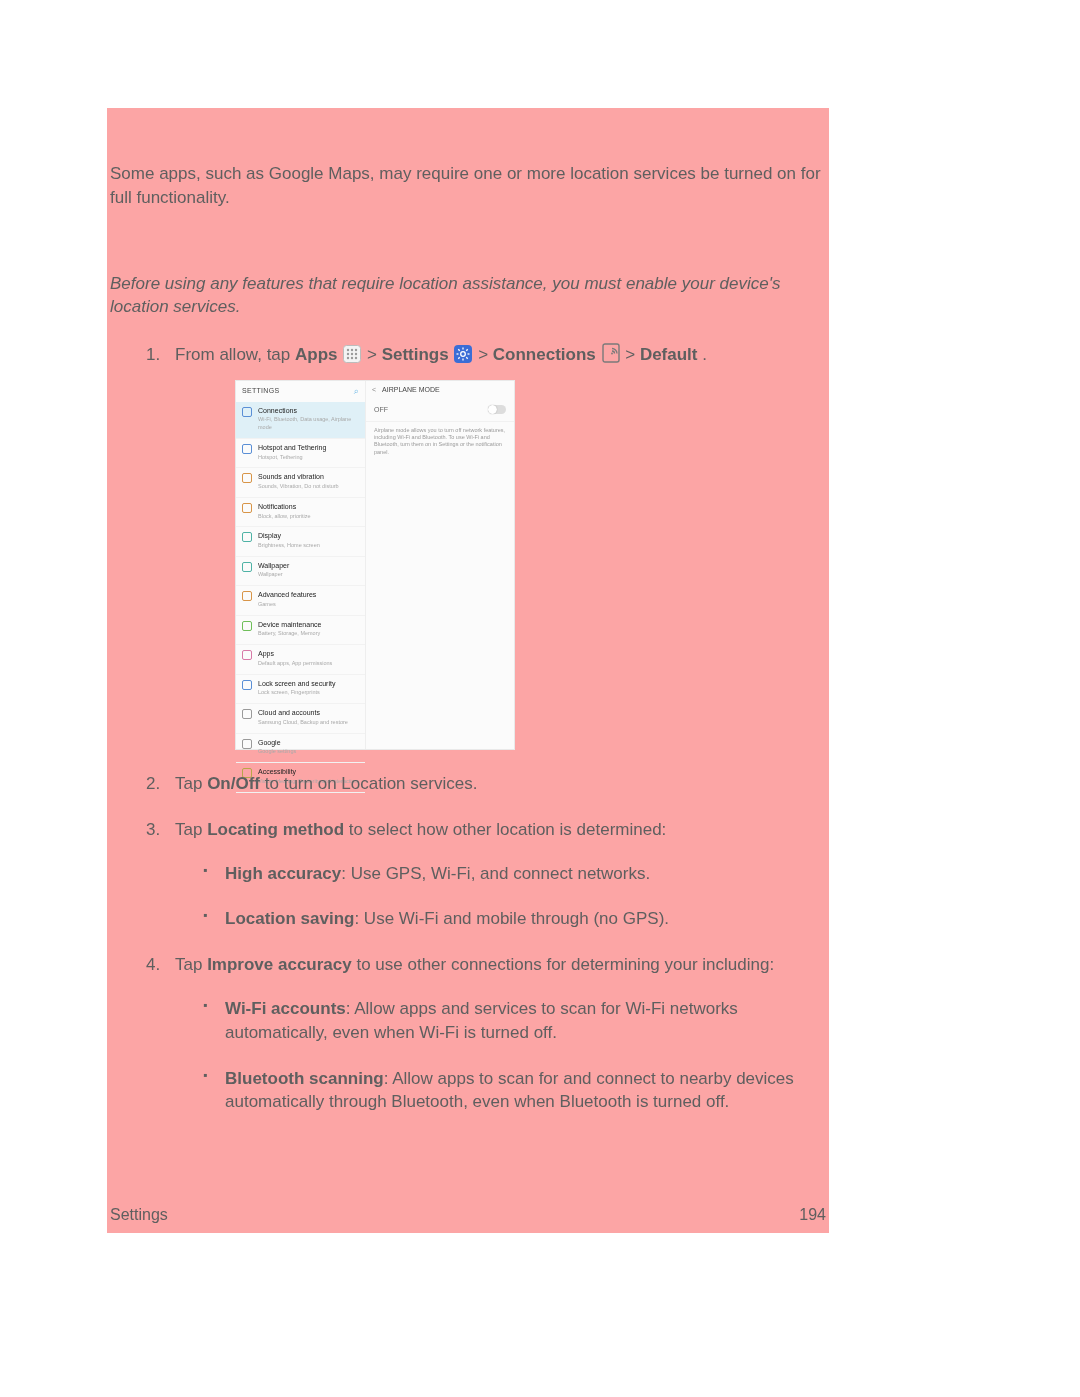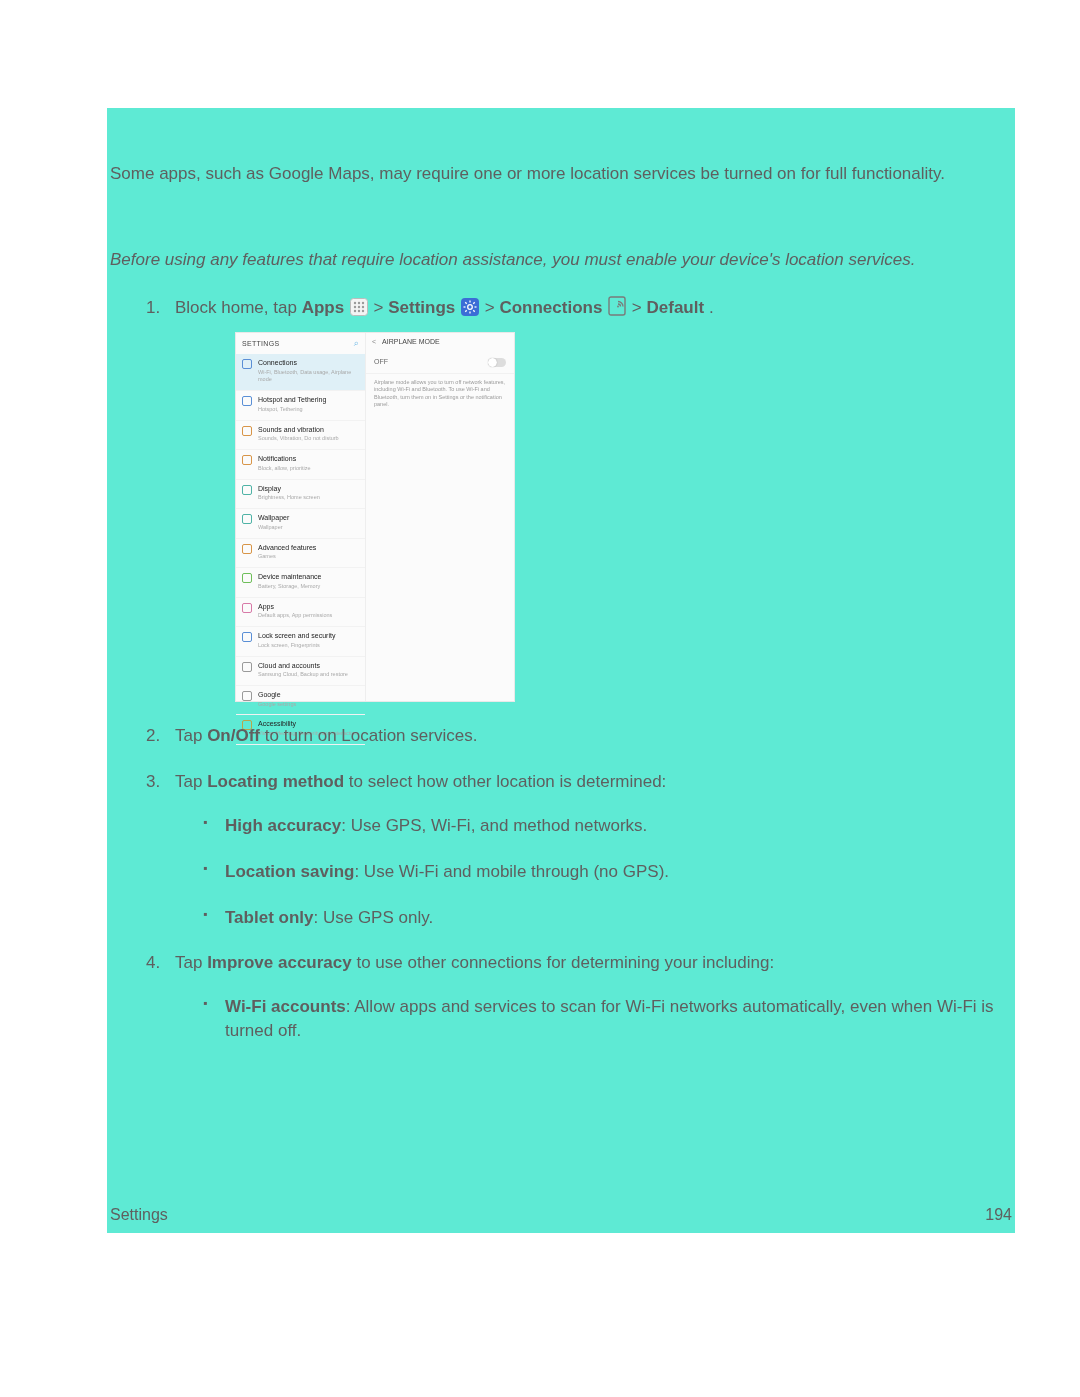--- a/index.html
+++ b/index.html
@@ -7,23 +7,23 @@
     background: #ffffff;
     width: 1080px;
     height: 1397px;
     font-family: Arial, Helvetica, sans-serif;
     position: relative;
   }
   .page {
     position: absolute;
     left: 107px;
     top: 108px;
-    width: 908px;
+    width: 722px;
     height: 1125px;
-    background: #5eead4;
+    background: #fca5a5;
     color: #5f5f5f;
     font-size: 17px;
     line-height: 1.4;
   }
   .intro { margin: 54px 3px 0 3px; }
   .intro2 { margin: 62px 3px 0 3px; font-style: italic; }
   ol.steps {
     list-style: decimal;
     margin: 24px 3px 0 58px;
     color: #5f5f5f;
@@ -110,21 +110,21 @@
 <body>
 
 <div class="page">
 
   <p class="intro">Some apps, such as Google Maps, may require one or more location services be turned on for full functionality.</p>
   <p class="intro2">Before using any features that require location assistance, you must enable your device's location services.</p>
 
   <ol class="steps">
     <li>
       <span class="navpath">
-        <span>Block home, tap </span>
+        <span>From allow, tap </span>
         <span class="bold">Apps</span>
         <span class="navicon">
           <svg width="18" height="18" viewBox="0 0 18 18">
               <rect x="0.5" y="0.5" width="17" height="17" rx="3" fill="#f4f4f4" stroke="#bcbcbc"></rect>
               <g fill="#9a9a9a">
                 <circle cx="5" cy="5" r="1.2"></circle>
                 <circle cx="9" cy="5" r="1.2"></circle>
                 <circle cx="13" cy="5" r="1.2"></circle>
                 <circle cx="5" cy="9" r="1.2"></circle>
                 <circle cx="9" cy="9" r="1.2"></circle>
@@ -281,30 +281,30 @@
       </div>
     </li>
 
     <li>
       <span>Tap </span><span class="bold">On/Off</span><span> to turn on Location services.</span>
     </li>
 
     <li>
       <span>Tap </span><span class="bold">Locating method</span><span> to select how other location is determined:</span>
       <ul class="bullets">
-        <li><span class="bold">High accuracy</span><span>: Use GPS, Wi-Fi, and method networks.</span></li>
+        <li><span class="bold">High accuracy</span><span>: Use GPS, Wi-Fi, and connect networks.</span></li>
         <li><span class="bold">Location saving</span><span>: Use Wi-Fi and mobile through (no GPS).</span></li>
-        <li><span class="bold">Tablet only</span><span>: Use GPS only.</span></li>
       </ul>
     </li>
 
     <li>
       <span>Tap </span><span class="bold">Improve accuracy</span><span> to use other connections for determining your including:</span>
       <ul class="bullets">
         <li><span class="bold">Wi-Fi accounts</span><span>: Allow apps and services to scan for Wi-Fi networks automatically, even when Wi-Fi is turned off.</span></li>
+        <li><span class="bold">Bluetooth scanning</span><span>: Allow apps to scan for and connect to nearby devices automatically through Bluetooth, even when Bluetooth is turned off.</span></li>
       </ul>
     </li>
   </ol>
 
   <div class="footer">
     <span>Settings</span>
     <span>194</span>
   </div>
 </div>
 

